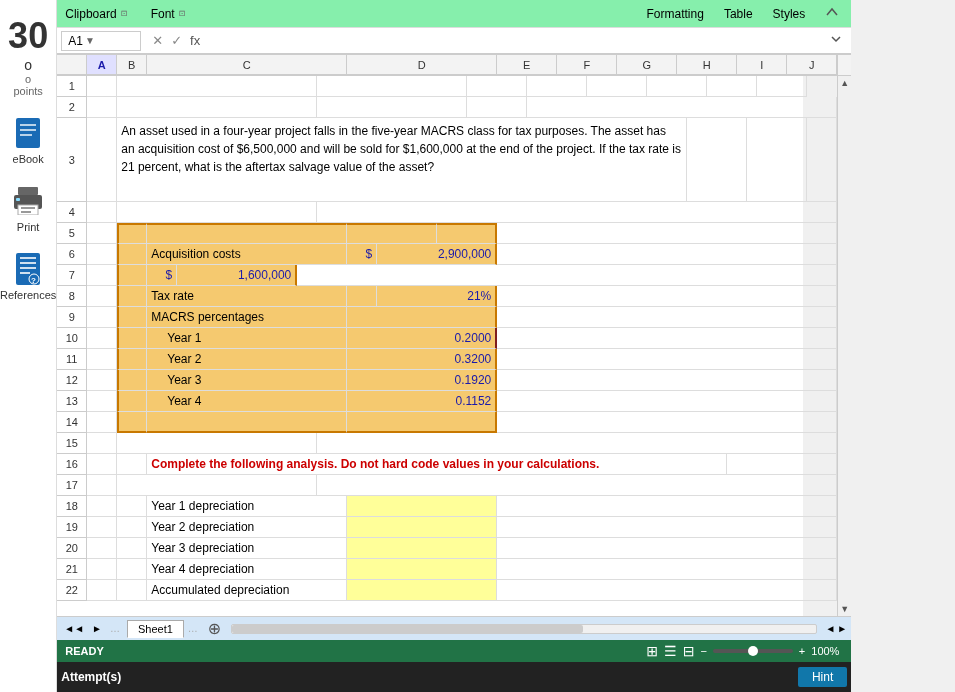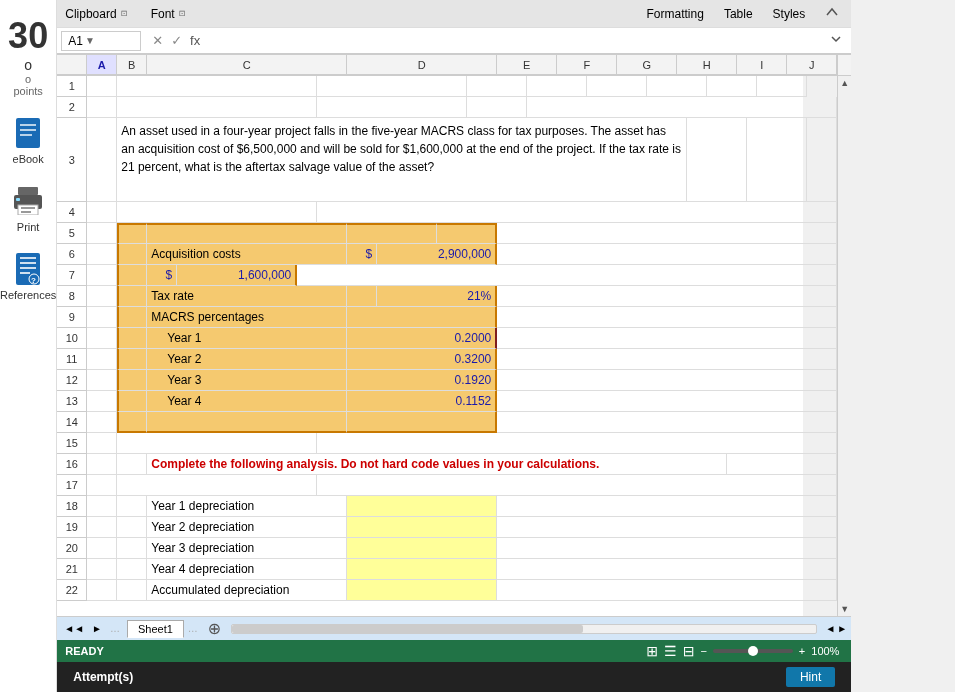--- a/index.html
+++ b/index.html
@@ -10,21 +10,21 @@
     
     .sidebar { width: 80px; background: #fff; border-right: 1px solid #ddd; display: flex; flex-direction: column; align-items: center; padding: 10px 0; gap: 20px; }
     .sidebar-item { display: flex; flex-direction: column; align-items: center; cursor: pointer; gap: 4px; }
     .sidebar-item .icon { width: 32px; height: 32px; display: flex; align-items: center; justify-content: center; }
     .sidebar-item .label { font-size: 11px; color: #333; text-align: center; }
     
     
     .main { flex: 1; display: flex; flex-direction: column; }
     
     
-    .ribbon { background: #e5e5e5; border-bottom: 1px solid #ccc; }
+    .ribbon { background: #86efac; border-bottom: 1px solid #ccc; }
     
     .ribbon-toolbar { display: flex; align-items: center; padding: 2px 8px; gap: 20px; border-bottom: 1px solid #ddd; height: 28px; }
     .ribbon-group { display: flex; align-items: center; gap: 4px; }
     .ribbon-expand { width: 10px; height: 10px; font-size: 8px; color: #666; cursor: pointer; }
     
     .formula-bar { display: flex; align-items: center; padding: 2px 4px; height: 26px; gap: 4px; border-bottom: 1px solid #ccc; background: white; }
     .name-box { width: 80px; border: 1px solid #ccc; padding: 2px 6px; font-size: 12px; display: flex; align-items: center; }
     .name-box-dropdown { font-size: 10px; color: #666; cursor: pointer; margin-left: 2px; }
     .formula-btn { font-size: 13px; color: #555; cursor: pointer; padding: 0 3px; }
     .formula-input { flex: 1; border: none; outline: none; font-size: 12px; }
@@ -44,21 +44,21 @@
     .orange-box { background: #f5c96f; }
     
     
     .yellow-bg { background: #ffff99; }
     .sheet-tab { background: white; border: 1px solid #aaa; padding: 2px 10px; font-size: 11px; cursor: pointer; border-bottom: none; }
     .sheet-tab.active { background: white; border-bottom: 1px solid white; }
     
     .status-bar { display: flex; align-items: center; background: #217346; color: white; height: 22px; padding: 0 8px; font-size: 11px; }
     
     
-    .attempt-bar { display: flex; align-items: center; background: #222; height: 30px; padding: 0 16px; justify-content: space-between; }
+    .attempt-bar { display: flex; align-items: center; background: #222; height: 30px; padding: 0 4px; justify-content: space-between; }
     .attempt-label { color: white; font-size: 12px; font-weight: bold; }
     .hint-btn { background: #17a; color: white; padding: 3px 14px; font-size: 12px; border: none; cursor: pointer; border-radius: 2px; }
   </style>
 </head>
 <body>
 
 <div class="app-container">
 
   <div class="sidebar">
     <div style="text-align:center; padding-top:5px;">

